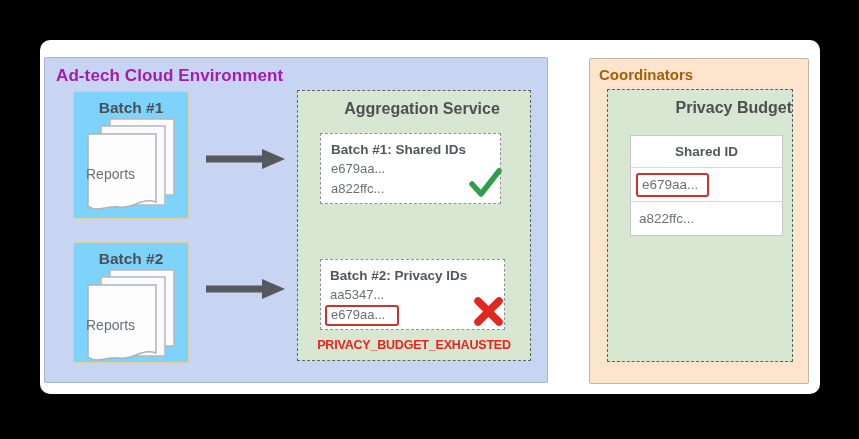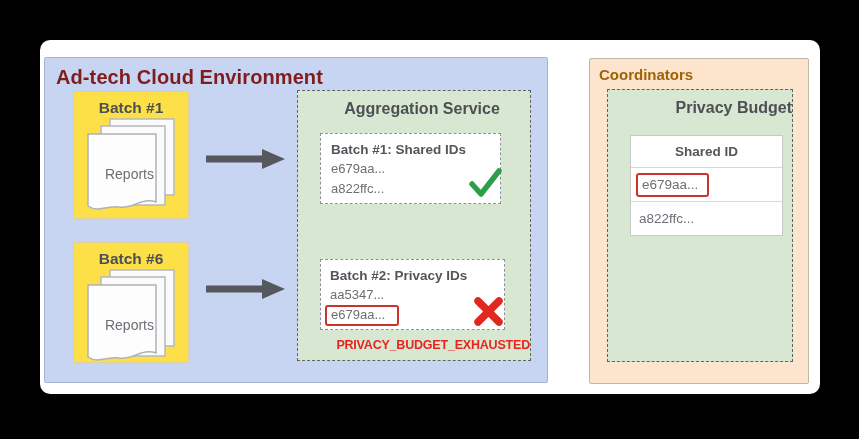--- a/index.html
+++ b/index.html
@@ -11,36 +11,36 @@
     position:absolute; left:40px; top:40px; width:780px; height:354px;
     background:#ffffff; border-radius:10px;
   }
   
   .adtech-box {
     position:absolute; left:4px; top:17px; width:504px; height:326px;
     background:#c7d4f2; border:1px solid #a9b2d0; border-radius:2px; box-sizing:border-box;
   }
   .adtech-label {
     position:absolute; left:11px; top:8px;
-    font-size:20px; font-weight:bold; color:#7f1d1d; letter-spacing:0.1px;text-align:center;
+    font-size:17px; font-weight:bold; color:#a21caf; letter-spacing:0.1px;text-align:center;
   }
   .batch-box {
     position:absolute; left:28px; width:116px;
-    background:#fde047; border:1px solid #ddcf9e; border-radius:2px; box-sizing:border-box;
+    background:#7dd3fc; border:1px solid #ddcf9e; border-radius:2px; box-sizing:border-box;
   }
   .batch-1 { top:33px; height:128px; }
   .batch-2 { top:184px; height:121px; }
   .batch-title {
     margin-top:7px; text-align:center;
     font-size:15.5px; font-weight:bold; color:#4c4f54;
   }
   .papers { position:relative; width:102px; height:96px; margin:1px auto 0; }
   .papers svg { position:absolute; left:0; top:0; }
   .papers-label {
-    position:absolute; left:6px; top:48px; width:68px; text-align:right;
+    position:absolute; left:6px; top:48px; width:68px; text-align:left;
     font-size:14px; color:#6b6f74;
   }
   .flow-arrow { position:absolute; left:159px; width:82px; height:22px; }
   .arrow-1 { top:90px; }
   .arrow-2 { top:220px; }
   
   .agg-box {
     position:absolute; left:252px; top:32px; width:234px; height:271px;
     background:#d8e7d2; border:1.5px dashed #5e6266; box-sizing:border-box;
   }
@@ -57,21 +57,21 @@
   .result-2 { top:168px; width:185px; height:71px; }
   .result-title { font-size:13.5px; font-weight:bold; color:#53565b; line-height:18px; }
   .id-line { font-size:13px; color:#6b6f74; line-height:20px; }
   .flag-box {
     display:inline-block; border:2px solid #c9352c; border-radius:3px;
     padding:0 12px 1px 4px; margin-left:-5px; line-height:16px;
   }
   .check-icon { position:absolute; right:-2px; bottom:5px; }
   .x-icon { position:absolute; right:1px; bottom:3px; }
   .error-text {
-    position:absolute; left:0; right:0; top:247px; text-align:right;
+    position:absolute; left:0; right:0; top:247px; text-align:center;
     font-size:12.5px; font-weight:bold; color:#e8251c; letter-spacing:-0.2px;
   }
   
   .coord-box {
     position:absolute; left:549px; top:18px; width:220px; height:326px;
     background:#fce5cc; border:1px solid #c0b7aa; border-radius:2px; box-sizing:border-box;
   }
   .coord-label {
     position:absolute; left:9px; top:7px;
     font-size:15px; font-weight:bold; color:#a16207;
@@ -118,21 +118,21 @@
           <svg width="102" height="96" viewBox="0 0 102 96">
             <rect x="30" y="1" width="64" height="76" fill="#fbfbfc" stroke="#b5b8bc" stroke-width="1.5"></rect>
             <rect x="21" y="8" width="64" height="79" fill="#fbfbfc" stroke="#b5b8bc" stroke-width="1.5"></rect>
             <path d="M8 16 L76 16 L76 84 C62 79 53 91 39 89 C29 87 18 95 8 88 Z" fill="#fdfdfe" stroke="#aeb2b6" stroke-width="1.5"></path>
           </svg>
           <span class="papers-label">Reports</span>
         </div>
       </div>
 
       <div class="batch-box batch-2">
-        <div class="batch-title">Batch #6</div>
+        <div class="batch-title">Batch #2</div>
         <div class="papers">
           <svg width="102" height="96" viewBox="0 0 102 96">
             <rect x="30" y="1" width="64" height="76" fill="#fbfbfc" stroke="#b5b8bc" stroke-width="1.5"></rect>
             <rect x="21" y="8" width="64" height="79" fill="#fbfbfc" stroke="#b5b8bc" stroke-width="1.5"></rect>
             <path d="M8 16 L76 16 L76 84 C62 79 53 91 39 89 C29 87 18 95 8 88 Z" fill="#fdfdfe" stroke="#aeb2b6" stroke-width="1.5"></path>
           </svg>
           <span class="papers-label">Reports</span>
         </div>
       </div>
 

